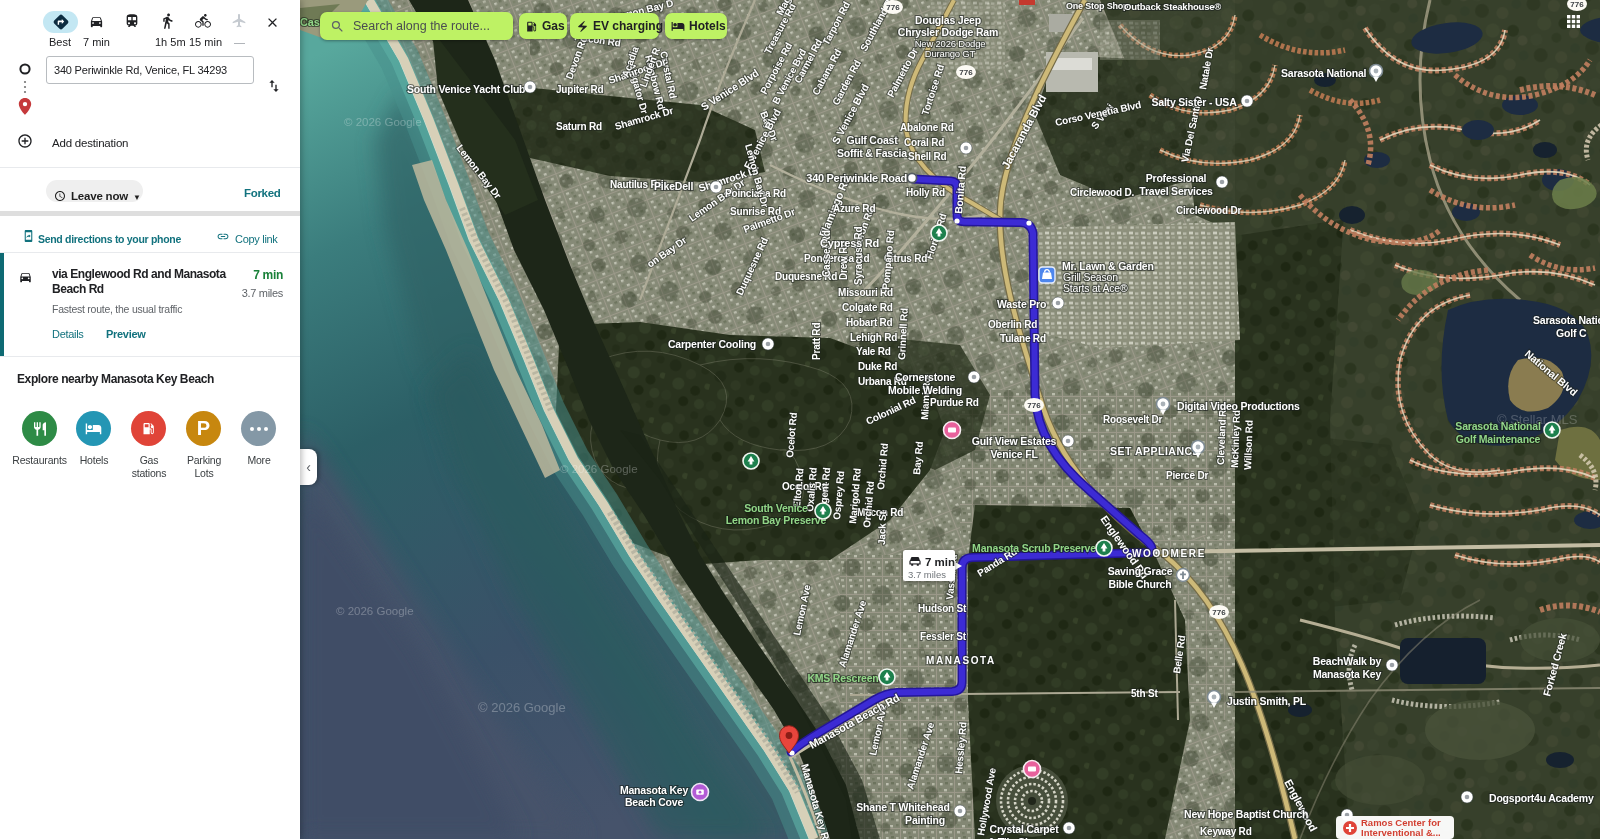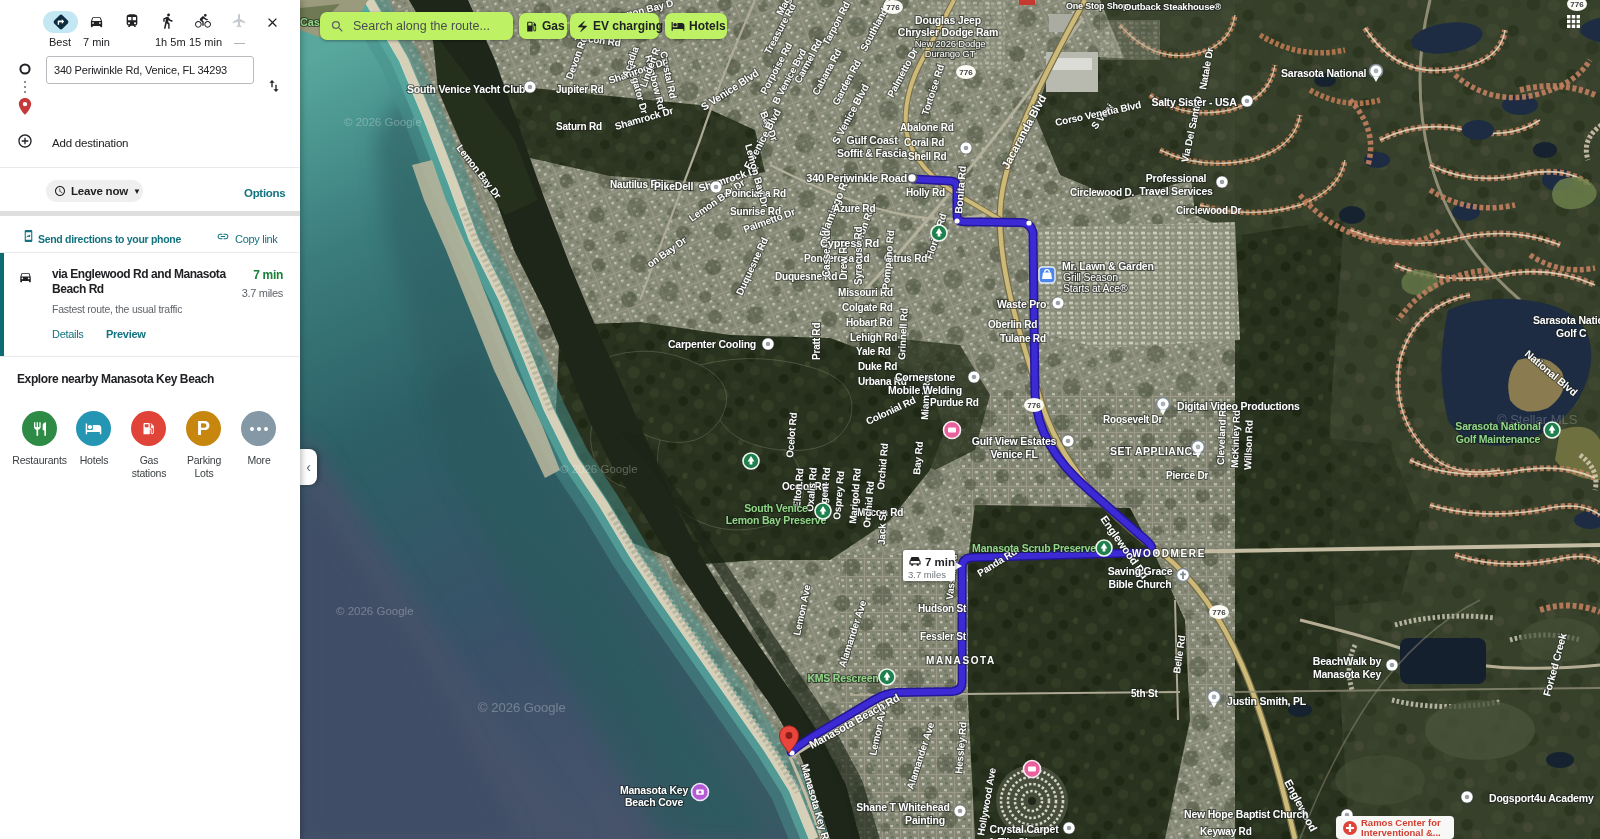--- a/index.html
+++ b/index.html
@@ -721,29 +721,29 @@
       </svg>
 
   <svg style="position:absolute;left:17px;top:133px" width="16" height="16" viewBox="0 0 24 24">
         <path d="M12 2C6.48 2 2 6.48 2 12s4.48 10 10 10 10-4.48 10-10S17.52 2 12 2zm0 18c-4.41 0-8-3.59-8-8s3.59-8 8-8 8 3.59 8 8-3.59 8-8 8zm1-13h-2v4H7v2h4v4h2v-4h4v-2h-4z" fill="#202124"></path>
       </svg>
 
   <div style="position:absolute;left:52px;top:137px;font-size:11.5px;letter-spacing:-0.2px;color:#202124;">Add destination</div>
 
   <div style="position:absolute;left:0;top:167px;width:300px;height:1px;background:#e8eaed;"></div>
 
-  <div style="position:absolute;left:46px;top:180px;width:97px;height:22px;background:#efefef;border-radius:11px;display:flex;align-items:center;padding:0 8px;font-size:11.5px;color:#1f1f1f;font-weight:bold;white-space:nowrap;letter-spacing:-0.2px;">
+  <div style="position:absolute;left:46px;top:180px;width:97px;height:22px;background:#efefef;border-radius:11px;display:flex;align-items:flex-end;padding:0 8px;font-size:11.5px;color:#1f1f1f;font-weight:bold;white-space:nowrap;letter-spacing:-0.2px;">
     <svg width="12" height="12" viewBox="0 0 24 24" style="margin-right:5px;flex:none">
           <path d="M11.99 2C6.47 2 2 6.48 2 12s4.47 10 9.99 10C17.52 22 22 17.52 22 12S17.52 2 11.99 2zM12 20c-4.42 0-8-3.58-8-8s3.58-8 8-8 8 3.58 8 8-3.58 8-8 8zm.5-13H11v6l5.25 3.15.75-1.23-4.5-2.67z" fill="#1f1f1f"></path>
         </svg>
     Leave now
     <span style="margin-left:5px;font-size:8px;color:#1f1f1f;">▼</span>
   </div>
 
-  <div style="position:absolute;left:244px;top:187px;font-size:11.5px;color:#12727e;font-weight:bold;letter-spacing:-0.3px;">Options</div>
+  <div style="position:absolute;left:244px;top:187px;font-size:11.5px;color:#12727e;font-weight:bold;letter-spacing:-0.3px;">Forked</div>
 
   <div style="position:absolute;left:0;top:211px;width:300px;height:4.5px;background:#dedede;"></div>
 
   <svg style="position:absolute;left:22px;top:229px" width="13" height="14" viewBox="0 0 24 24">
         <path d="M17 1.01L7 1c-1.1 0-2 .9-2 2v18c0 1.1.9 2 2 2h10c1.1 0 2-.9 2-2V3c0-1.1-.9-1.99-2-1.99zM17 19H7V5h10v14zm-4.2-5.78v1.75l3.2-2.99L12.8 9v1.7c-3.11.43-4.35 2.56-4.8 4.7 1.11-1.5 2.58-2.18 4.8-2.18z" fill="#12727e"></path>
       </svg>
 
   <div style="position:absolute;left:38px;top:232.5px;font-size:10.5px;color:#12727e;font-weight:bold;white-space:nowrap;letter-spacing:-0.3px;text-align:center;">Send directions to your phone</div>
   <svg style="position:absolute;left:216px;top:230px" width="14" height="13" viewBox="0 0 24 24">
         <path d="M3.9 12c0-1.71 1.39-3.1 3.1-3.1h4V7H7c-2.76 0-5 2.24-5 5s2.24 5 5 5h4v-1.9H7c-1.71 0-3.1-1.39-3.1-3.1zM8 13h8v-2H8v2zm9-6h-4v1.9h4c1.71 0 3.1 1.39 3.1 3.1s-1.39 3.1-3.1 3.1h-4V17h4c2.76 0 5-2.24 5-5s-2.24-5-5-5z" fill="#12727e"></path>

